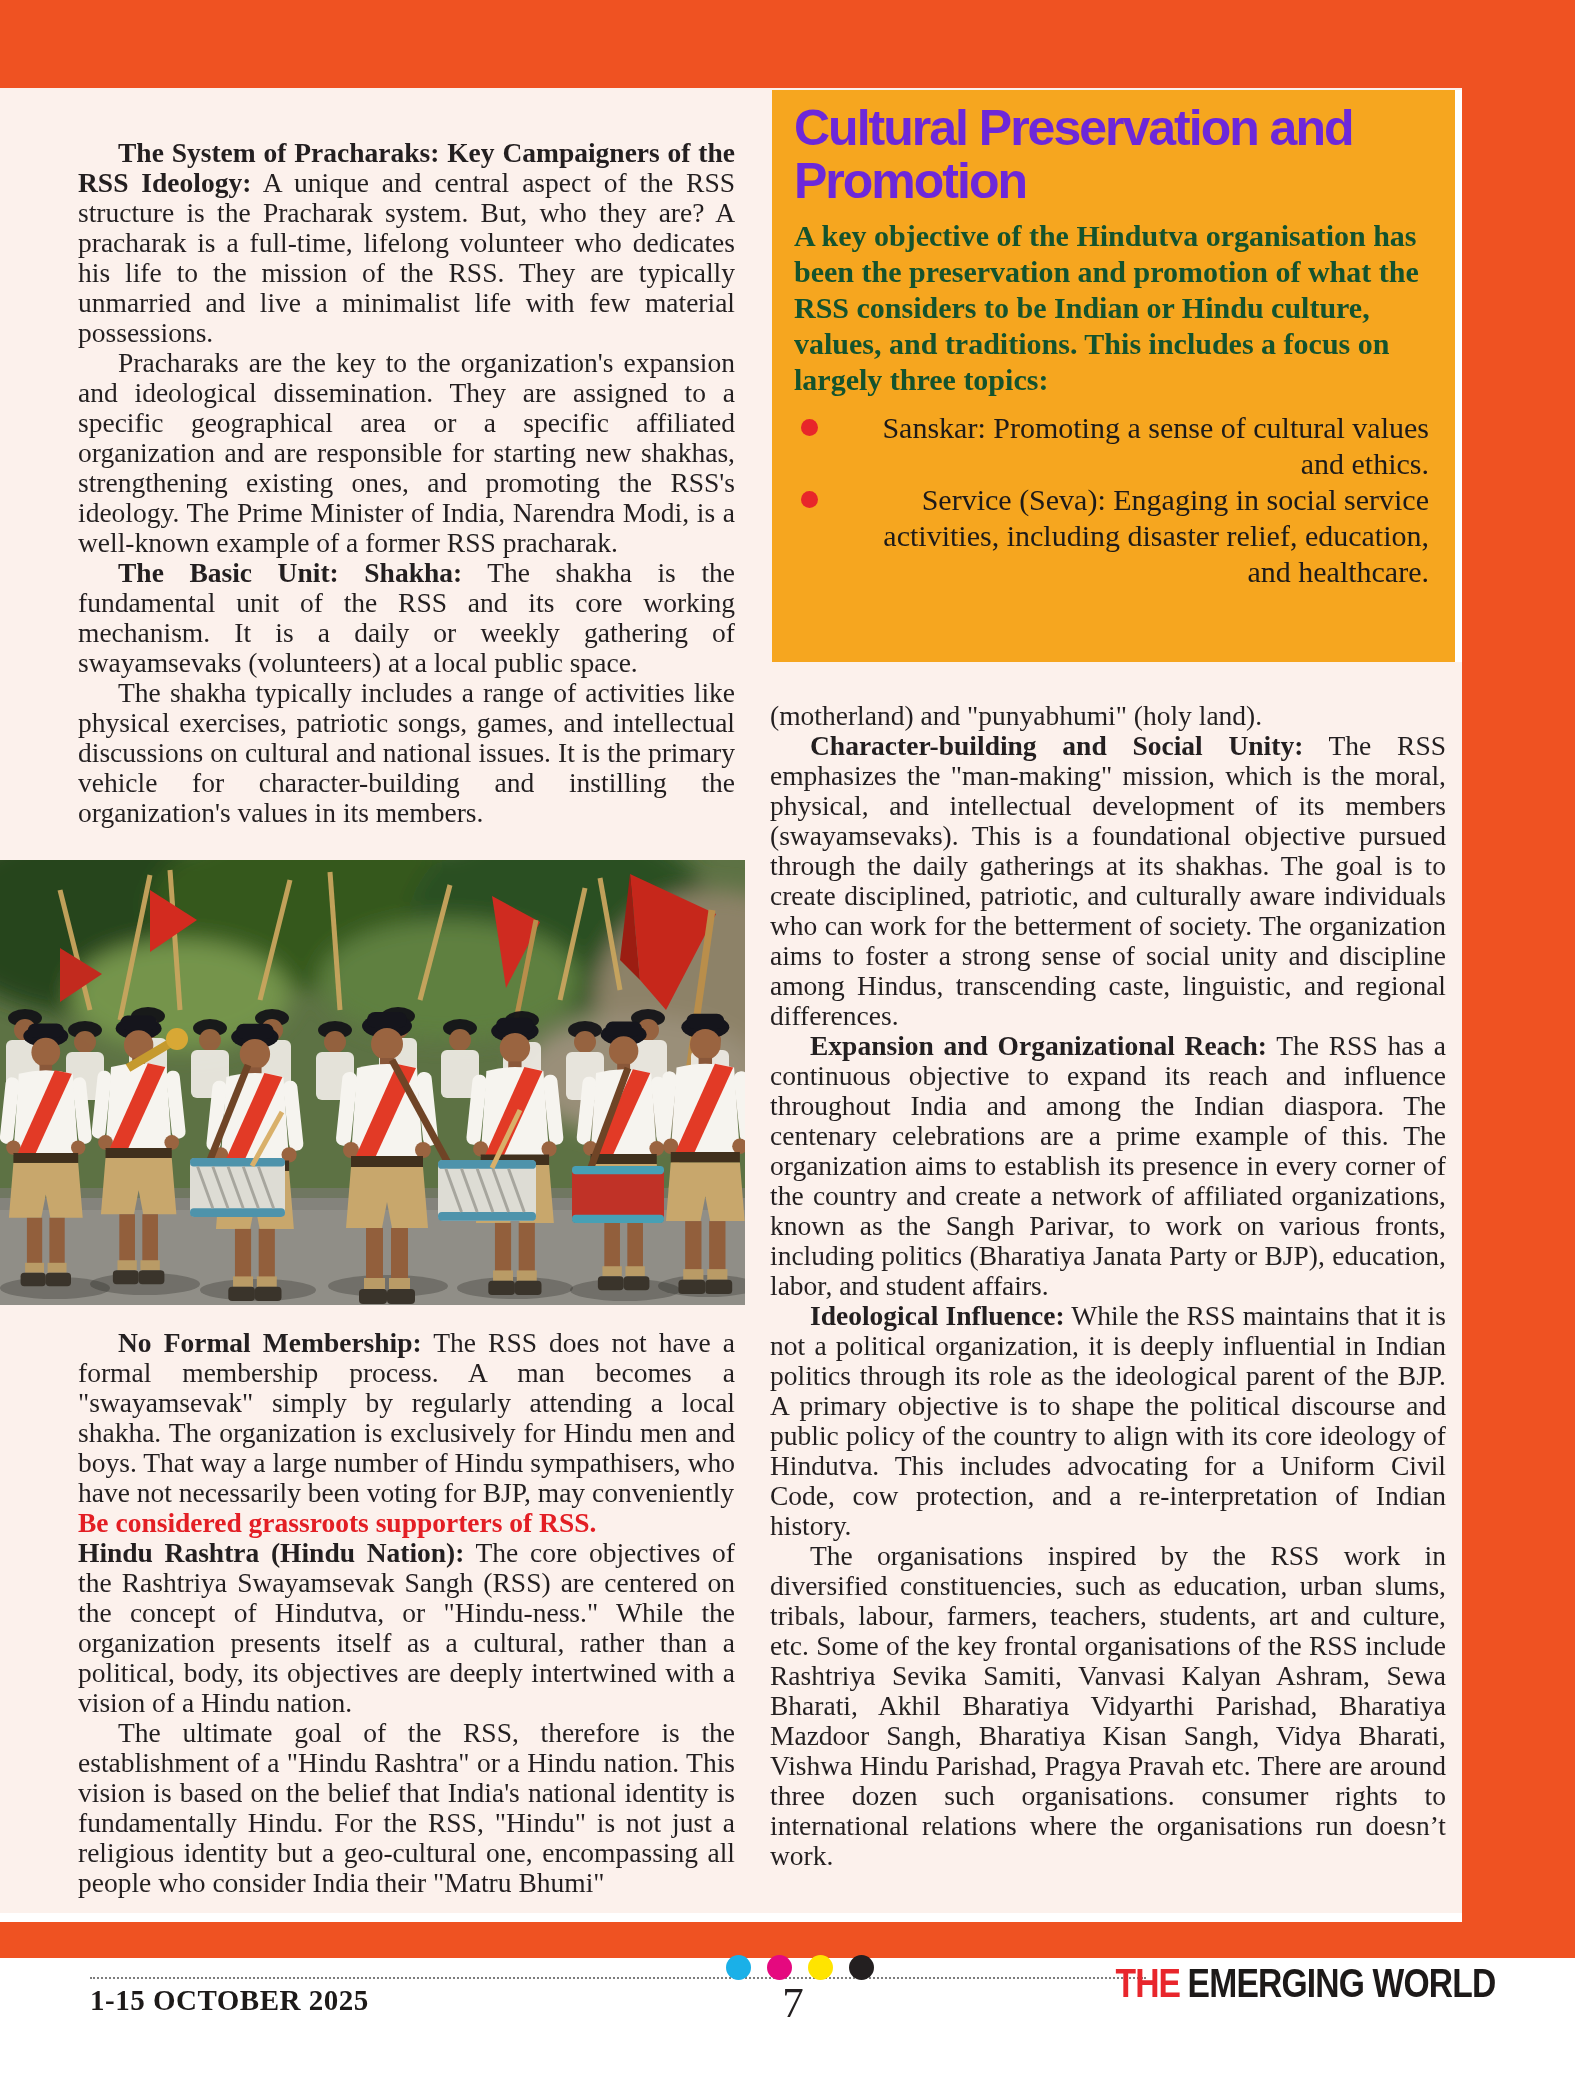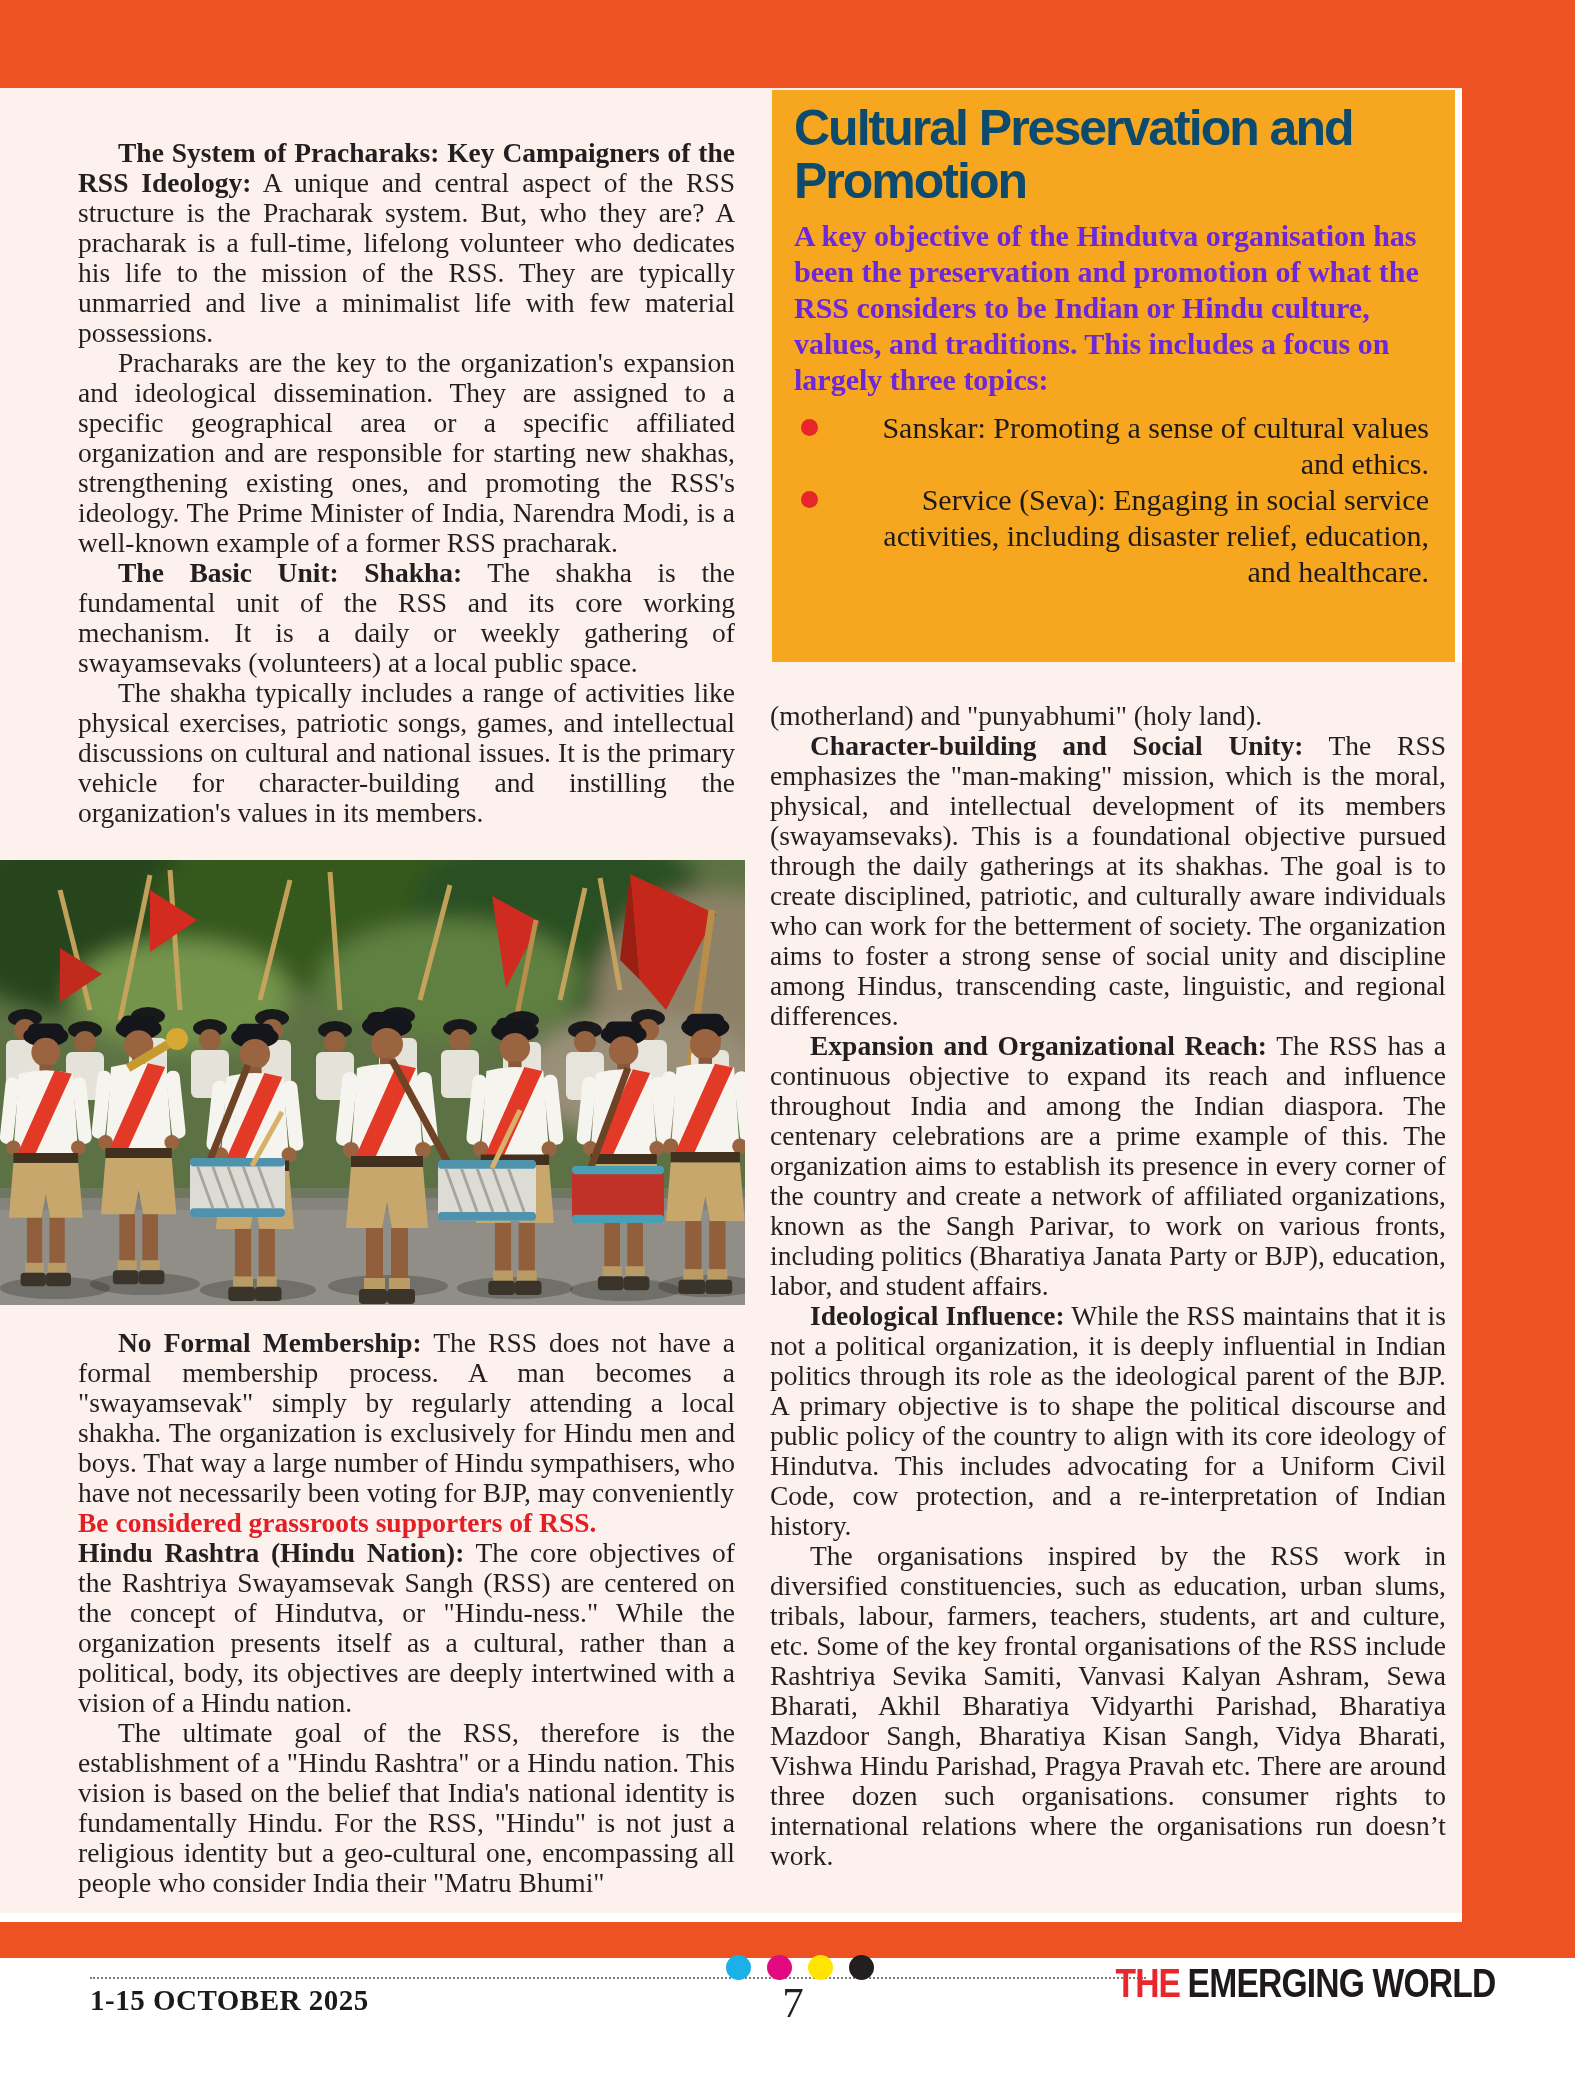--- a/index.html
+++ b/index.html
@@ -23,22 +23,22 @@
   .col-left-b{position:absolute;left:78px;top:1240px;width:657px;}
   .col-right{position:absolute;left:770px;top:613px;width:676px;}
 
   .photo{position:absolute;left:0;top:772px;width:745px;height:445px;overflow:hidden;}
   .photo svg{display:block;width:745px;height:445px;}
 
   .gold-box{position:absolute;left:772px;top:2px;width:683px;height:572px;background:#f6a61f;
             box-sizing:border-box;padding:10px 26px 0 22px;}
   .white-sliver{position:absolute;left:1455px;top:2px;width:7px;height:572px;background:#ffffff;}
   .gold-title{font-family:"Liberation Sans",sans-serif;font-weight:800;font-size:50px;line-height:53px;
-              letter-spacing:-2px;color:#0c4a6e;margin:2px 0 10px 0;width:610px;}
-  .gold-intro{font-weight:bold;font-size:30px;line-height:36px;color:#6d28d9;text-align:left;}
+              letter-spacing:-2px;color:#6d28d9;margin:2px 0 10px 0;width:610px;}
+  .gold-intro{font-weight:bold;font-size:30px;line-height:36px;color:#14532d;text-align:left;}
   .gold-bullets{list-style:none;margin:12px 0 0 0;padding:0;text-align:right;}
   .gold-bullets li{position:relative;padding-left:50px;font-size:30px;line-height:36px;color:#1d1a19;}
   .gold-bullets li .dot{position:absolute;left:7px;top:9px;width:17px;height:17px;border-radius:50%;
                         background:#e8262a;}
   .b-bold{font-weight:bold;}
 
   .footer{position:absolute;left:12px;top:1958px;width:1575px;height:129px;background:#ffffff;}
   .rule{position:absolute;left:78px;top:19px;width:1056px;height:0;border-top:2px dotted #7d7d7d;}
   .issue-date{position:absolute;left:78px;top:26px;font-weight:bold;font-size:29px;
               letter-spacing:0.5px;color:#1d1a19;white-space:nowrap;}

